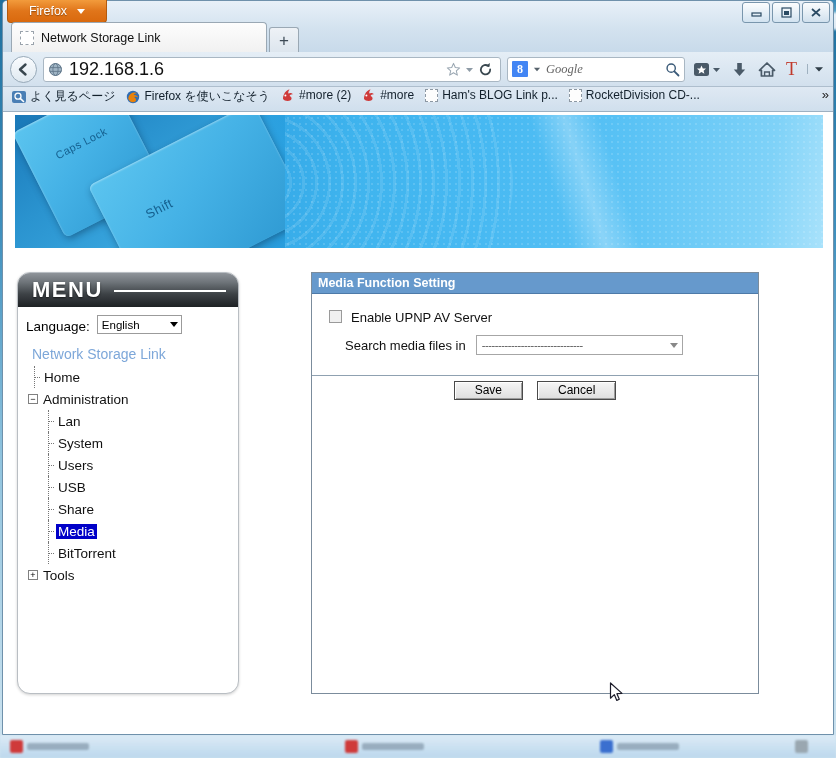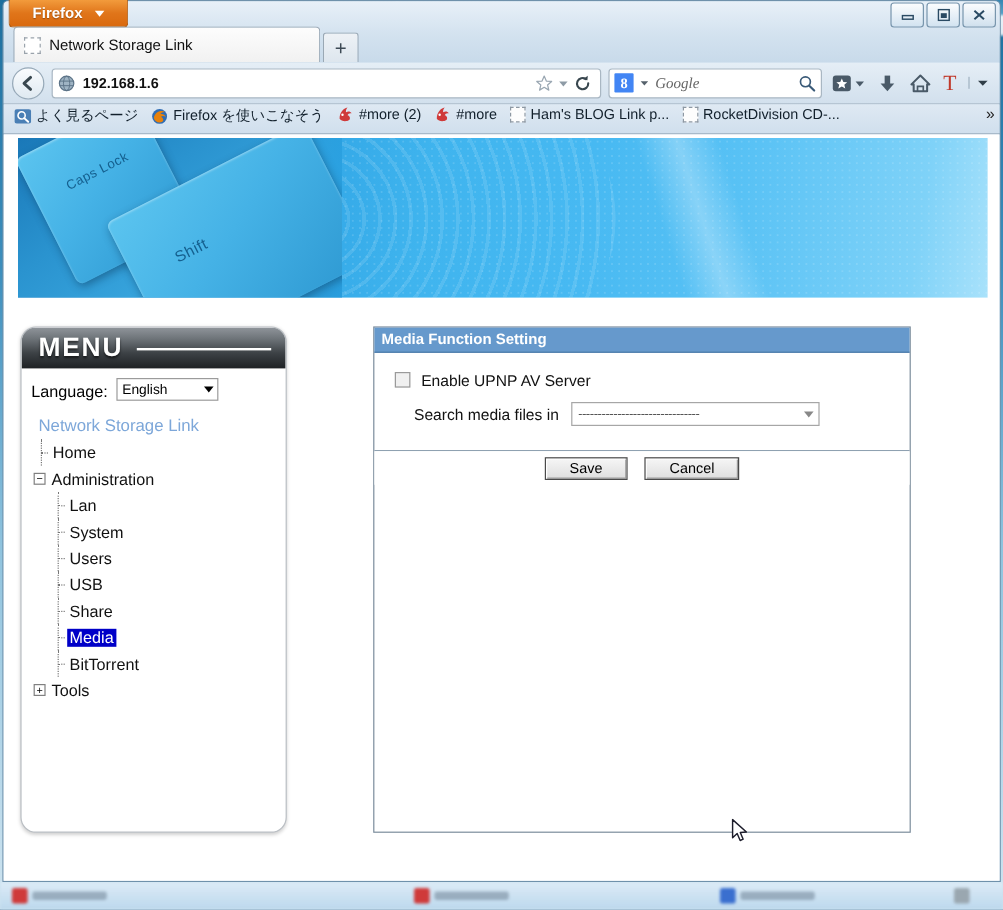--- a/index.html
+++ b/index.html
@@ -64,21 +64,21 @@
     background: linear-gradient(180deg, #e8f0f8 0%, #d3e2ef 55%, #c8daea 100%);
     border-radius: 4px 4px 0 0;
   }
   #firefox-button {
     position: absolute; left: 4px; top: -1px;
     width: 100px; height: 23px;
     background: linear-gradient(180deg, #f29b3c 0%, #e0751a 50%, #d9690e 100%);
     border: 1px solid #b35a0d;
     border-top: none;
     border-radius: 0 0 4px 4px;
-    color: #fff; font-size: 12.5px; font-weight: bold;
+    color: #fff; font-size: 12.5px; font-weight: normal;
     display: flex; align-items: center; justify-content: center; gap: 10px;
     text-shadow: 0 1px 1px rgba(0,0,0,.35);
   }
   #firefox-button .caret {
     width: 0; height: 0; border-left: 4px solid transparent;
     border-right: 4px solid transparent; border-top: 5px solid #fff;
   }
   #tab-row { position: absolute; left: 8px; bottom: 0; display: flex; align-items: flex-end; }
   #active-tab {
     width: 256px; height: 30px;
@@ -116,21 +116,21 @@
     background: linear-gradient(180deg, #fafcfe, #dfe9f1);
     border: 1px solid #97a9b8;
     display: flex; align-items: center; justify-content: center;
   }
   #url-bar {
     flex: 1; height: 25px; background: #fff;
     border: 1px solid #a9b7c3; border-radius: 3px;
     display: flex; align-items: center; padding: 0 4px; gap: 6px;
   }
   #site-favicon { width: 15px; height: 15px; flex: 0 0 15px; }
-  #url-text { flex: 1; font-size: 12px; color: #111; font-weight: bold; }
+  #url-text { flex: 1; font-size: 18px; color: #111; }
   .url-icon-group { display: flex; align-items: center; gap: 4px; padding-right: 3px; }
   #search-bar {
     width: 178px; height: 25px; background: #fff;
     border: 1px solid #a9b7c3; border-radius: 3px;
     display: flex; align-items: center; padding: 0 4px; gap: 5px;
   }
   #google-icon {
     width: 16px; height: 16px; flex: 0 0 16px;
     background: #4285f4; color: #fff; font-weight: bold; font-size: 12px;
     display: flex; align-items: center; justify-content: center; border-radius: 1px;

